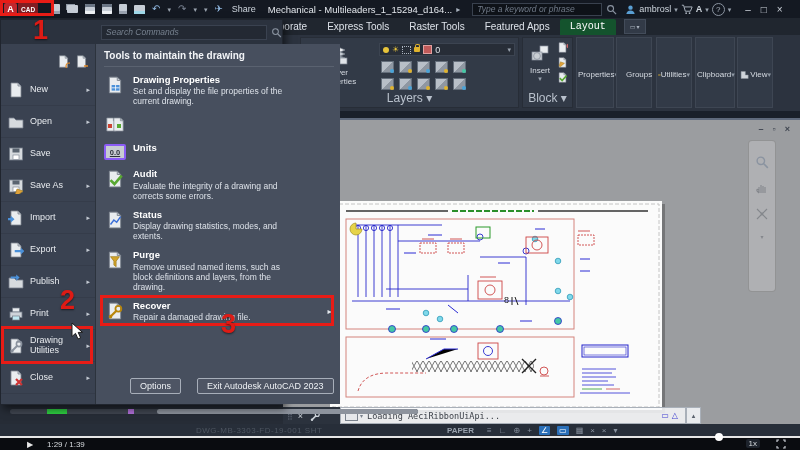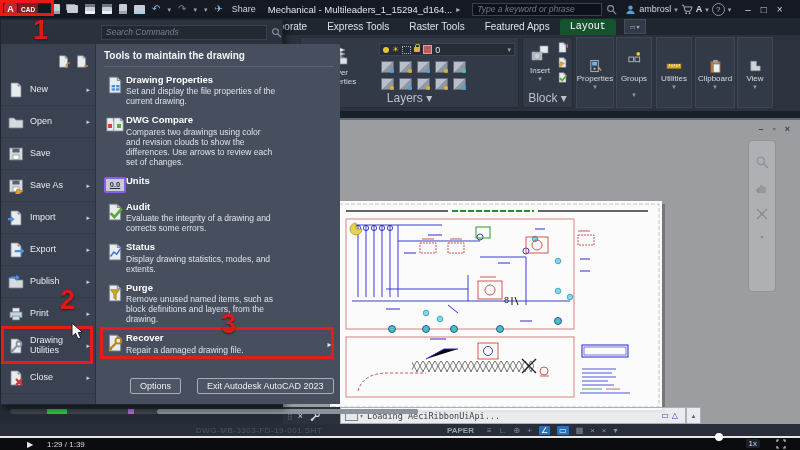--- a/index.html
+++ b/index.html
@@ -51,21 +51,21 @@
   .lock::before{content:"";position:absolute;left:1px;top:-3px;width:3px;height:3px;border:1px solid #e0b32e;border-bottom:none;border-radius:2px 2px 0 0;}
   .colorsq{width:7px;height:7px;background:#c05a5a;border:1px solid #e0a0a0;}
   .layer0{color:#dfe3e8;font-size:9px;flex:1;}
   .cuberow{position:absolute;left:80px;display:flex;gap:5px;}
   .cube{width:11px;height:10px;background:linear-gradient(135deg,#b8bfc8 0 50%,#8f97a2 50% 100%);border:1px solid #646e7b;position:relative;}
   .cube::after{content:"";position:absolute;right:-1px;bottom:-1px;width:4px;height:4px;border-radius:50%;}
   .cube.cy::after{background:#e0b32e;}
   .cube.cb::after{background:#4aa3d8;}
   .cube.cg::after{background:#45c8a5;}
   .blocksmall{position:absolute;right:4px;top:4px;display:flex;flex-direction:column;gap:4px;align-items:center;}
-  .tallbtn{position:absolute;top:2px;height:71px;background:#323a47;border:1px solid #3e4653;box-sizing:border-box;display:flex;flex-direction:column;align-items:center;justify-content:center;padding:6px 1px 2px;}
+  .tallbtn{position:absolute;top:2px;height:71px;background:#323a47;border:1px solid #3e4653;box-sizing:border-box;display:flex;flex-direction:row;align-items:center;justify-content:flex-start;padding:6px 1px 2px;}
   .tallbtn .tl{font-size:8px;color:#d6dbe2;white-space:nowrap;}
   .tallbtn .tchev{font-size:7px;color:#8f98a4;}
   .rfrag{position:absolute;color:#b8c0ca;font-size:8px;}
 
   .gapstrip{position:absolute;left:0;top:111px;width:800px;height:7px;background:#1a202a;z-index:10;}
 
   
   .drawwin{position:absolute;left:283px;top:118px;width:517px;height:306px;background:#9b9da0;border-top:2px solid #5f6a7c;box-sizing:border-box;z-index:5;}
   .wctrl{position:absolute;top:4px;right:10px;display:flex;gap:9px;color:#3f4550;font-size:9px;font-weight:bold;}
   .navbar{position:absolute;right:24px;top:20px;width:28px;height:152px;background:rgba(235,235,235,0.25);border:1px solid rgba(110,110,110,0.45);border-radius:4px;display:flex;flex-direction:column;align-items:center;gap:12px;padding-top:14px;box-sizing:border-box;}
@@ -111,21 +111,21 @@
   .menu-search::placeholder{color:#76808e;font-style:italic;}
   .menu-body{flex:1;display:flex;min-height:0;}
   .menu-left{width:95px;background:#3a4251;border-right:1px solid #2c333d;display:flex;flex-direction:column;padding-top:4px;box-sizing:border-box;flex:none;}
   .mini-icons{height:26px;display:flex;justify-content:flex-end;gap:5px;padding-right:7px;align-items:center;}
   .side-item{height:31px;display:flex;align-items:center;padding:0 5px 0 7px;gap:6px;position:relative;border-bottom:1px solid rgba(0,0,0,0.08);}
   .side-item .lbl{flex:1;font-size:9px;color:#e8ebef;line-height:1.05;}
   .side-item .arr{font-size:7px;color:#c3cad2;}
   .menu-right{flex:1;background:#474f5e;display:flex;flex-direction:column;padding:6px 6px 4px 8px;box-sizing:border-box;position:relative;}
   .sect-title{font-size:10px;font-weight:bold;color:#f2f4f7;}
   .sect-hr{height:1px;background:#5a6270;margin:5px 0 8px;}
-  .tool-item{display:flex;margin-bottom:9px;position:relative;}
+  .tool-item{display:flex;gap:7px;margin-bottom:9px;position:relative;}
   .tool-ic{width:22px;flex:none;display:flex;justify-content:center;padding-top:1px;}
   .tool-tx{flex:1;}
   .tool-title{font-size:9.5px;font-weight:bold;color:#fff;line-height:1.1;}
   .tool-desc{font-size:8.5px;color:#dde2e9;line-height:1.18;margin-top:1px;width:150px;}
   .tool-arr{font-size:8px;color:#e3e7ec;align-self:center;margin-right:2px;}
   .units-ic{width:18px;height:12px;background:#c8ccd2;border:2px solid #8b5cf6;color:#2c323b;font-size:7.5px;font-weight:bold;display:flex;align-items:center;justify-content:center;border-radius:2px;text-decoration:underline;}
   .menu-buttons{display:flex;gap:16px;margin:2px 0 6px 26px;}
   .mbtn{border:1px solid #a7aeb9;background:rgba(255,255,255,0.04);color:#eef1f4;font-size:9px;padding:2px 9px;border-radius:2px;white-space:nowrap;}
 
   
@@ -641,24 +641,20 @@
 
         <div class="tool-item">
           <span class="tool-ic">
               <svg width="18" height="18" viewBox="0 0 18 18">
             <use href="#s-doc" x="-2" y="1" width="15" height="15"></use>
             <use href="#s-doc" x="5" y="1" width="15" height="15"></use>
             <rect x="2" y="8" width="4" height="4" fill="#cc4433"></rect>
             <rect x="11" y="8" width="4" height="4" fill="#58a832"></rect>
           </svg>
             </span>
-          <span class="tool-tx">
-            <div class="tool-title">DWG Compare</div>
-            <div class="tool-desc">Compares two drawings using color and revision clouds to show the differences. Use arrows to review each set of changes.</div>
-          </span>
         </div>
 
         <div class="tool-item">
           <span class="tool-ic">
               <span class="units-ic">0.0</span>
             </span>
           <span class="tool-tx">
             <div class="tool-title">Units</div>
           </span>
         </div>

